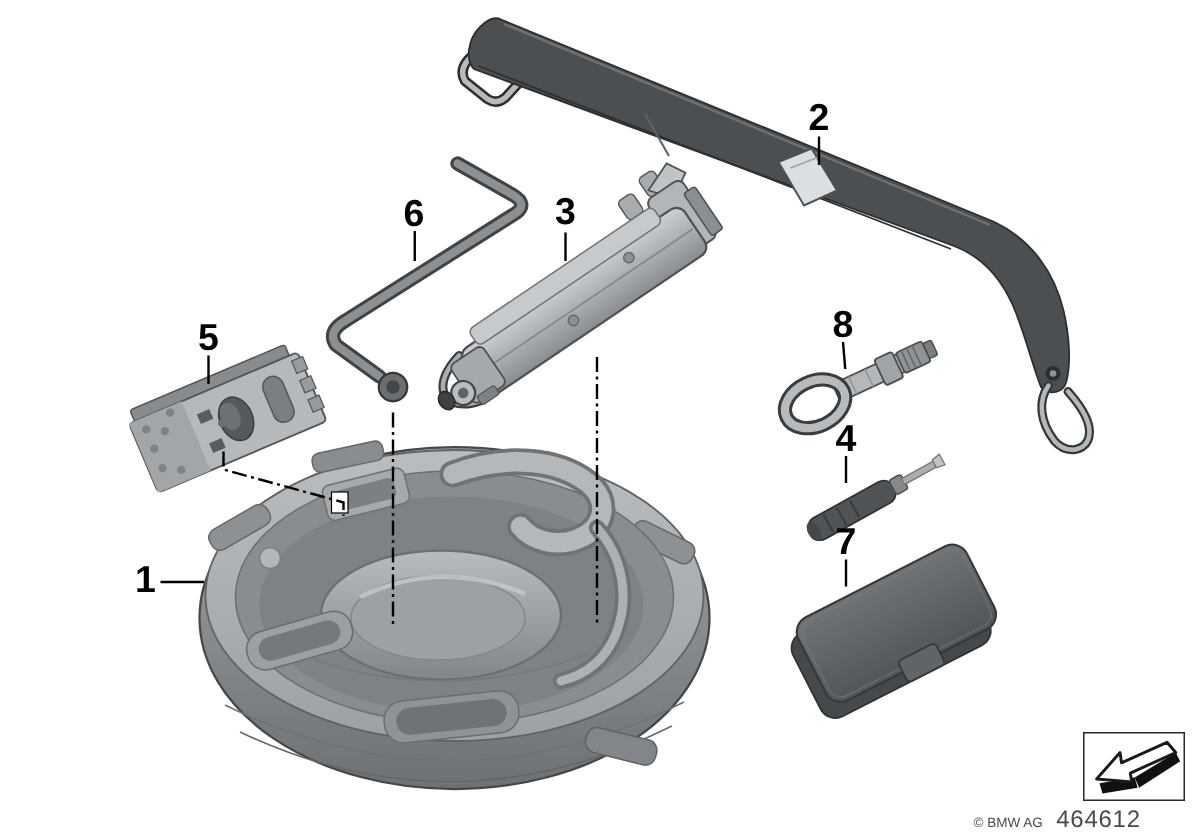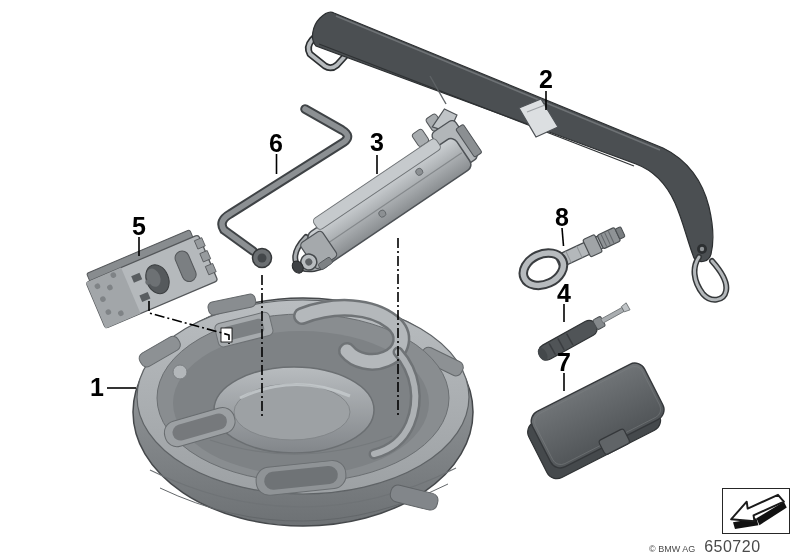--- a/index.html
+++ b/index.html
@@ -226,16 +226,16 @@
 
 <div class="icon-box">
   <svg width="65" height="43" viewBox="0 0 66 44" xmlns="http://www.w3.org/2000/svg">
     <polygon points="10,34 34,30 36,37 12,41" fill="#111"></polygon>
     <polygon points="34,30 62,13 65,19 37,37" fill="#111"></polygon>
     <path d="M 8 31 L 24 13 L 25 20 L 56 6 L 62 13 L 31 27 L 32 33 Z" fill="#fff" stroke="#1a1a1a" stroke-width="2" stroke-linejoin="round"></path>
   </svg>
 </div>
 <div class="footer">
   <span class="footer-copyright">© BMW AG</span>
-  <span class="footer-number">650720</span>
+  <span class="footer-number">464612</span>
 </div>
 
 </div>
 
 </body></html>

